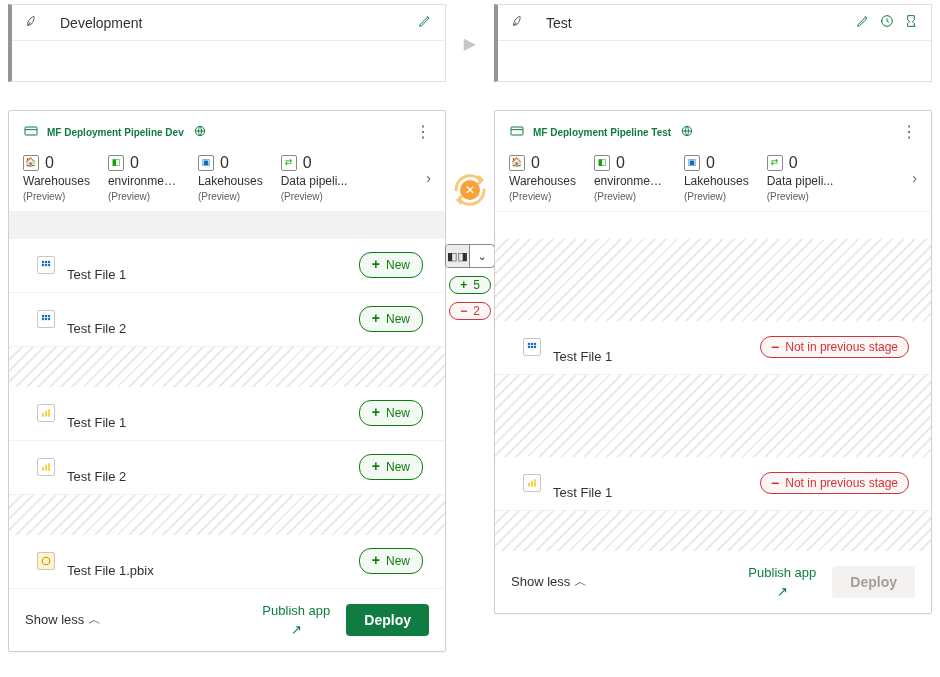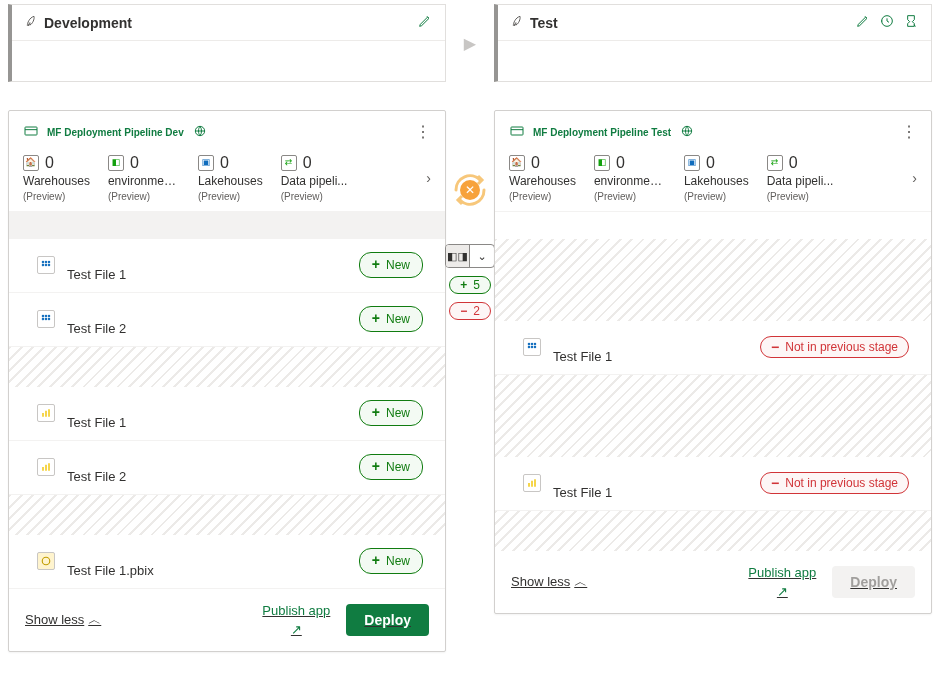--- a/index.html
+++ b/index.html
@@ -3,21 +3,21 @@
 <meta charset="utf-8">
 <style>
   * { box-sizing: border-box; margin: 0; padding: 0; font-family: "Segoe UI", Arial, sans-serif; }
   body { background: #ffffff; width: 940px; height: 677px; position: relative; color: #323130; font-size: 13px;}
 
   
   .stage-row { display: flex; align-items: center; justify-content: space-between; padding: 4px 8px 0 8px; }
   .stage-card { width: 438px; border: 1px solid #e1dfdd; background: #fff; }
   .stage-card.active { border-left: 4px solid #969593; }
   .stage-card .head { display:flex; align-items:center; justify-content:space-between; padding: 8px 12px; border-bottom: 1px solid #edebe9; }
-  .stage-card .head .title { display:flex; align-items:center; gap:4px; font-weight:700; font-size:14px;justify-content:flex-end; }
+  .stage-card .head .title { display:flex; align-items:center; gap:20px; font-weight:400; font-size:14px;justify-content:flex-end; }
   .stage-card .head-actions { display:flex; align-items:center; gap:8px; }
   .stage-card .body { height: 40px; background:#fff; }
 
   .stage-arrow { color:#c8c6c4; font-size:16px; }
 
   
   .work-row { display:flex; align-items:flex-start; justify-content:space-between; padding: 28px 8px 0 8px; }
   .work-card { width: 438px; border: 1px solid #d2d0ce; border-radius: 2px; background:#fff; display:flex; flex-direction:column; box-shadow: 0 1px 2px rgba(0,0,0,0.05);}
   .ws-head { display:flex; align-items:center; justify-content:space-between; padding: 12px 14px; }
   .ws-title { display:flex; align-items:center; gap:8px; color:#107c41; font-weight:600; font-size:10px; }
@@ -32,21 +32,21 @@
   .ws-empty-band { height:28px; background:#f3f2f1; }
   .ws-hatch { height:40px; background: repeating-linear-gradient(135deg, #eceae8 0, #eceae8 2px, #fff 2px, #fff 8px); }
   .item-row { display:flex; align-items:center; padding: 10px 22px 10px 28px; gap:12px; border-bottom: 1px solid #f3f2f1; }
   .item-row:last-child { border-bottom:none; }
   .item-label { flex:1; color:#323130;margin-top:18px; }
   .pill { display:inline-flex; align-items:center; gap:6px; border-radius:12px; padding:2px 12px; font-size:12px; line-height:1.4; }
   .pill.green { border:1.2px solid #107c10; color:#107c10; background:#f3faf3; }
   .pill.red { border:1.2px solid #d13438; color:#d13438; background:#fdf6f6; padding:2px 10px;}
   .pill .plus { font-weight:700; font-size:14px; }
   .pill .minus { font-weight:700; font-size:14px; line-height:0; }
-  .ws-foot { display:flex; align-items:center; justify-content:space-between; padding: 14px 16px; text-decoration: underline; }
+  .ws-foot { display:flex; align-items:center; justify-content:space-between; padding: 14px 16px; }
   .show-less { color:#323130; cursor:pointer; display:flex; align-items:center; gap:4px; }
   .foot-right { display:flex; align-items:center; gap:16px; }
   .publish-link { color:#107c41; cursor:pointer; display:flex; align-items:center; gap:4px;flex-direction:column; }
   .btn-deploy { background:#107c41; color:#fff; border:none; border-radius:4px; padding:8px 18px; font-weight:600; cursor:pointer; font-size:14px;}
   .btn-deploy.disabled { background:#f3f2f1; color:#a19f9d; cursor:default;}
 
   
   .center-col { width: 40px; display:flex; flex-direction:column; align-items:center; gap:8px; margin-top:60px; }
   .sync-wrap { width:40px; height:40px; border-radius:50%; display:flex; align-items:center; justify-content:center; position:relative;}
   .sync-arc { position:absolute; width:100%; height:100%; }

